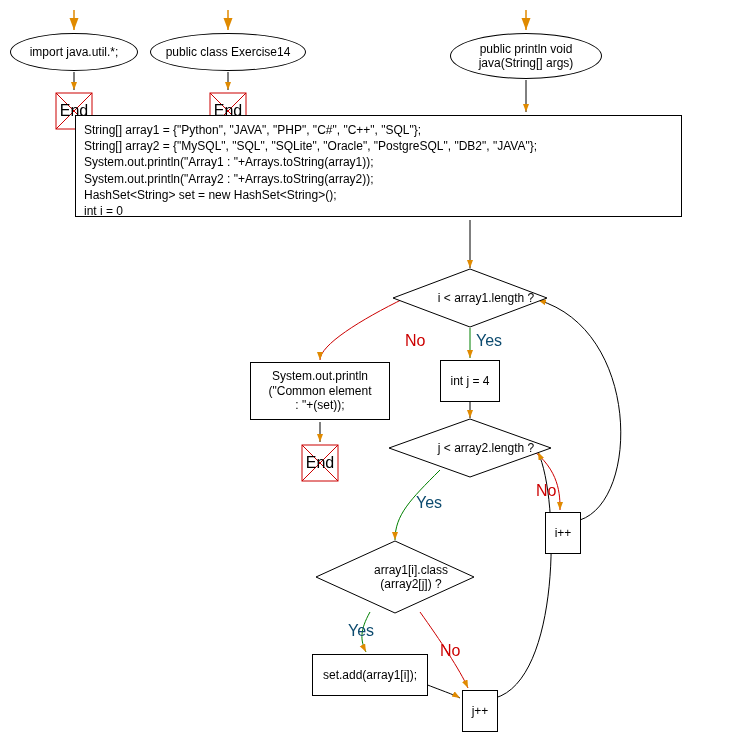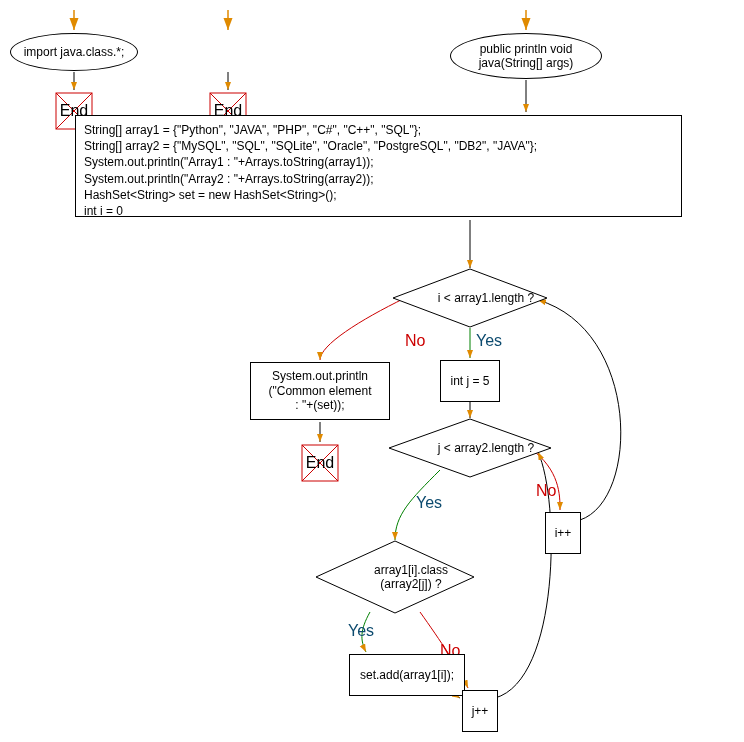--- a/index.html
+++ b/index.html
@@ -133,21 +133,24 @@
 
     <path d="M420,612 C440,640 460,670 468,688" stroke="#cc0000" stroke-width="1" fill="none" marker-end="url(#arr)"></path>
 
     <path d="M420,682 C440,690 455,695 460,698" stroke="#000" stroke-width="1" fill="none" marker-end="url(#arr)"></path>
 
     <path d="M495,698 C560,680 560,500 538,452" stroke="#000" stroke-width="1" fill="none" marker-end="url(#arr)"></path>
 
   </svg>
 
   <div class="node ellipse" style="left:10px; top:33px; width:128px; height:38px;">
-    <span>import java.class.*;</span>
+    <span>import java.util.*;</span>
+  </div>
+  <div class="node ellipse" style="left:150px; top:33px; width:156px; height:38px;">
+    <span>public class Exercise14</span>
   </div>
   <div class="node ellipse" style="left:450px; top:33px; width:152px; height:46px;">
     <div>
       <div>public println void</div>
       <div>java(String[] args)</div>
     </div>
   </div>
 
   <div class="end-node" style="left:55px; top:92px;">
     <svg width="38" height="38">
@@ -191,21 +194,21 @@
 
   <div class="end-node" style="left:301px; top:444px;">
     <svg width="38" height="38">
         <rect x="1" y="1" width="36" height="36" fill="#fff" stroke="#c00"></rect>
         <path d="M1,1 L37,37 M37,1 L1,37" stroke="#c00" stroke-width="1"></path>
       </svg>
     <div class="endlabel">End</div>
   </div>
 
   <div class="node rect-center" style="left:440px; top:360px; width:60px; height:28px;">
-    <span>int j = 5</span>
+    <span>int j = 4</span>
   </div>
 
   <div class="diamond" style="left:388px; top:418px; width:164px; height:60px;">
     <svg width="164" height="60">
         <polygon points="82,1 163,30 82,59 1,30" fill="#fff" stroke="#000"></polygon>
       </svg>
     <div class="dlabel">j &lt; array2.length ?</div>
   </div>
 
   <div class="edge-label yes" style="left:416px; top:494px;">Yes</div>
@@ -223,21 +226,21 @@
       <div>
         <div>array1[i].class</div>
         <div>(array2[j]) ?</div>
       </div>
     </div>
   </div>
 
   <div class="edge-label yes" style="left:348px; top:622px;">Yes</div>
   <div class="edge-label no" style="left:440px; top:642px;">No</div>
 
-  <div class="node rect-center" style="left:312px; top:654px; width:116px; height:26px;margin-left:37px;">
+  <div class="node rect-center" style="left:312px; top:654px; width:116px; height:26px;">
     <span>set.add(array1[i]);</span>
   </div>
 
   <div class="node rect-center" style="left:462px; top:690px; width:36px; height:26px;">
     <span>j++</span>
   </div>
 
 </div>
 
 </body></html>

